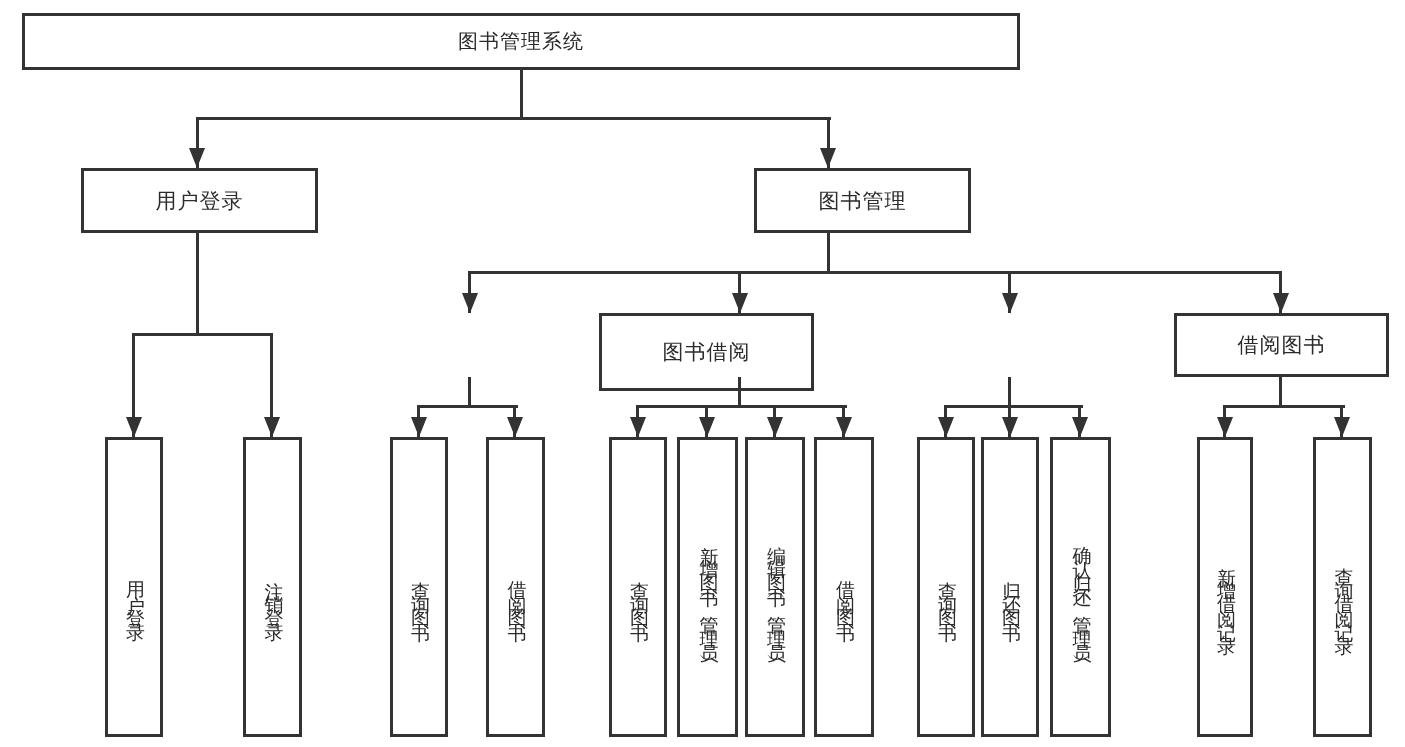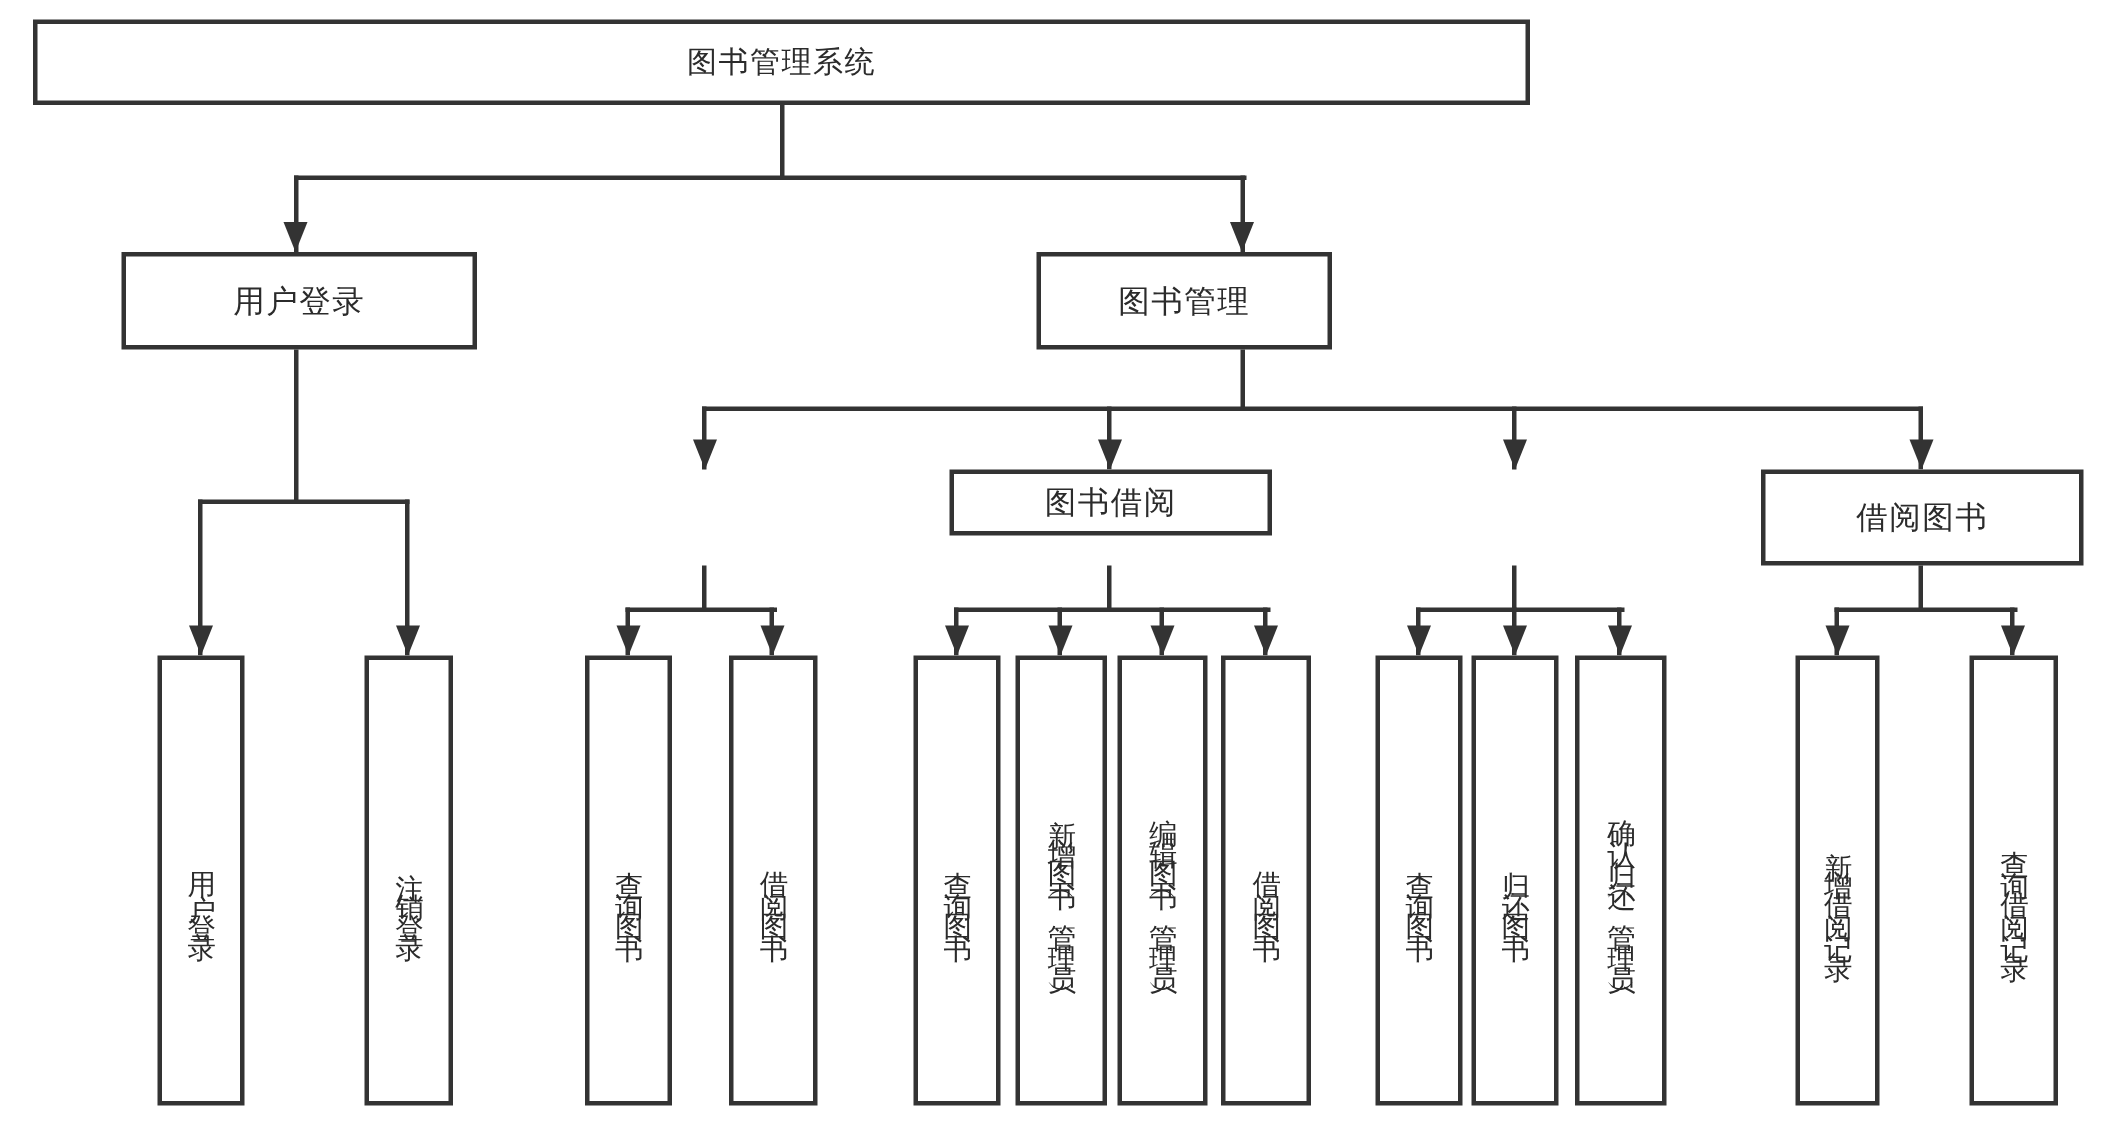--- a/index.html
+++ b/index.html
@@ -5,21 +5,21 @@
   :root{
     --line:#333333;
     --text:#2b2b2b;
     --bg:#ffffff;
     --wm:#b8babc;
   }
   html,body{margin:0;padding:0;background:var(--bg);}
   .canvas{
     position:relative;width:1405px;height:747px;overflow:hidden;
     background:var(--bg);
-    font-family:Liberation Serif, serif;
+    font-family:Liberation Mono, monospace;
     color:var(--text);
   }
   
   .box{
     position:absolute;box-sizing:border-box;border:3px solid var(--line);
     background:var(--bg);display:flex;align-items:center;justify-content:center;
   }
   .hlabel{font-size:21px;letter-spacing:1px;white-space:nowrap;}
   .root .hlabel{font-size:20px;}
   .leaf{
@@ -57,21 +57,21 @@
   <div class="vline" style="left:520px;top:69px;height:50px"></div>
   <div class="hline" style="left:196px;top:117px;width:635px"></div>
   <div class="vline" style="left:196px;top:117px;height:51px"></div>
   <div class="arrow" style="left:189px;top:148px"></div>
   <div class="vline" style="left:827px;top:117px;height:51px"></div>
   <div class="arrow" style="left:820px;top:148px"></div>
 
   <div class="box" style="left:81px;top:168px;width:237px;height:65px">
     <span class="hlabel">用户登录</span>
   </div>
-  <div class="box" style="left:691px;top:168px;width:197px;height:65px">
+  <div class="box" style="left:754px;top:168px;width:217px;height:65px">
     <span class="hlabel">图书管理</span>
   </div>
 
   <div class="vline" style="left:196px;top:233px;height:103px"></div>
   <div class="hline" style="left:132px;top:333px;width:141px"></div>
   <div class="vline" style="left:132px;top:333px;height:104px"></div>
   <div class="arrow" style="left:126px;top:417px"></div>
   <div class="vline" style="left:270px;top:333px;height:104px"></div>
   <div class="arrow" style="left:264px;top:417px"></div>
 
@@ -79,21 +79,21 @@
   <div class="hline" style="left:468px;top:271px;width:814px"></div>
   <div class="vline" style="left:468px;top:271px;height:42px"></div>
   <div class="arrow" style="left:462px;top:293px"></div>
   <div class="vline" style="left:738px;top:271px;height:42px"></div>
   <div class="arrow" style="left:732px;top:293px"></div>
   <div class="vline" style="left:1008px;top:271px;height:42px"></div>
   <div class="arrow" style="left:1002px;top:293px"></div>
   <div class="vline" style="left:1279px;top:271px;height:42px"></div>
   <div class="arrow" style="left:1273px;top:293px"></div>
 
-  <div class="box" style="left:633px;top:313px;width:215px;height:44px">
+  <div class="box" style="left:599px;top:313px;width:215px;height:78px">
     <span class="hlabel">图书借阅</span>
   </div>
   <div class="box" style="left:1174px;top:313px;width:215px;height:64px">
     <span class="hlabel">借阅图书</span>
   </div>
 
   <div class="vline" style="left:468px;top:377px;height:31px"></div>
   <div class="hline" style="left:417px;top:405px;width:101px"></div>
   <div class="vline" style="left:417px;top:405px;height:32px"></div>
   <div class="arrow" style="left:411px;top:417px"></div>

